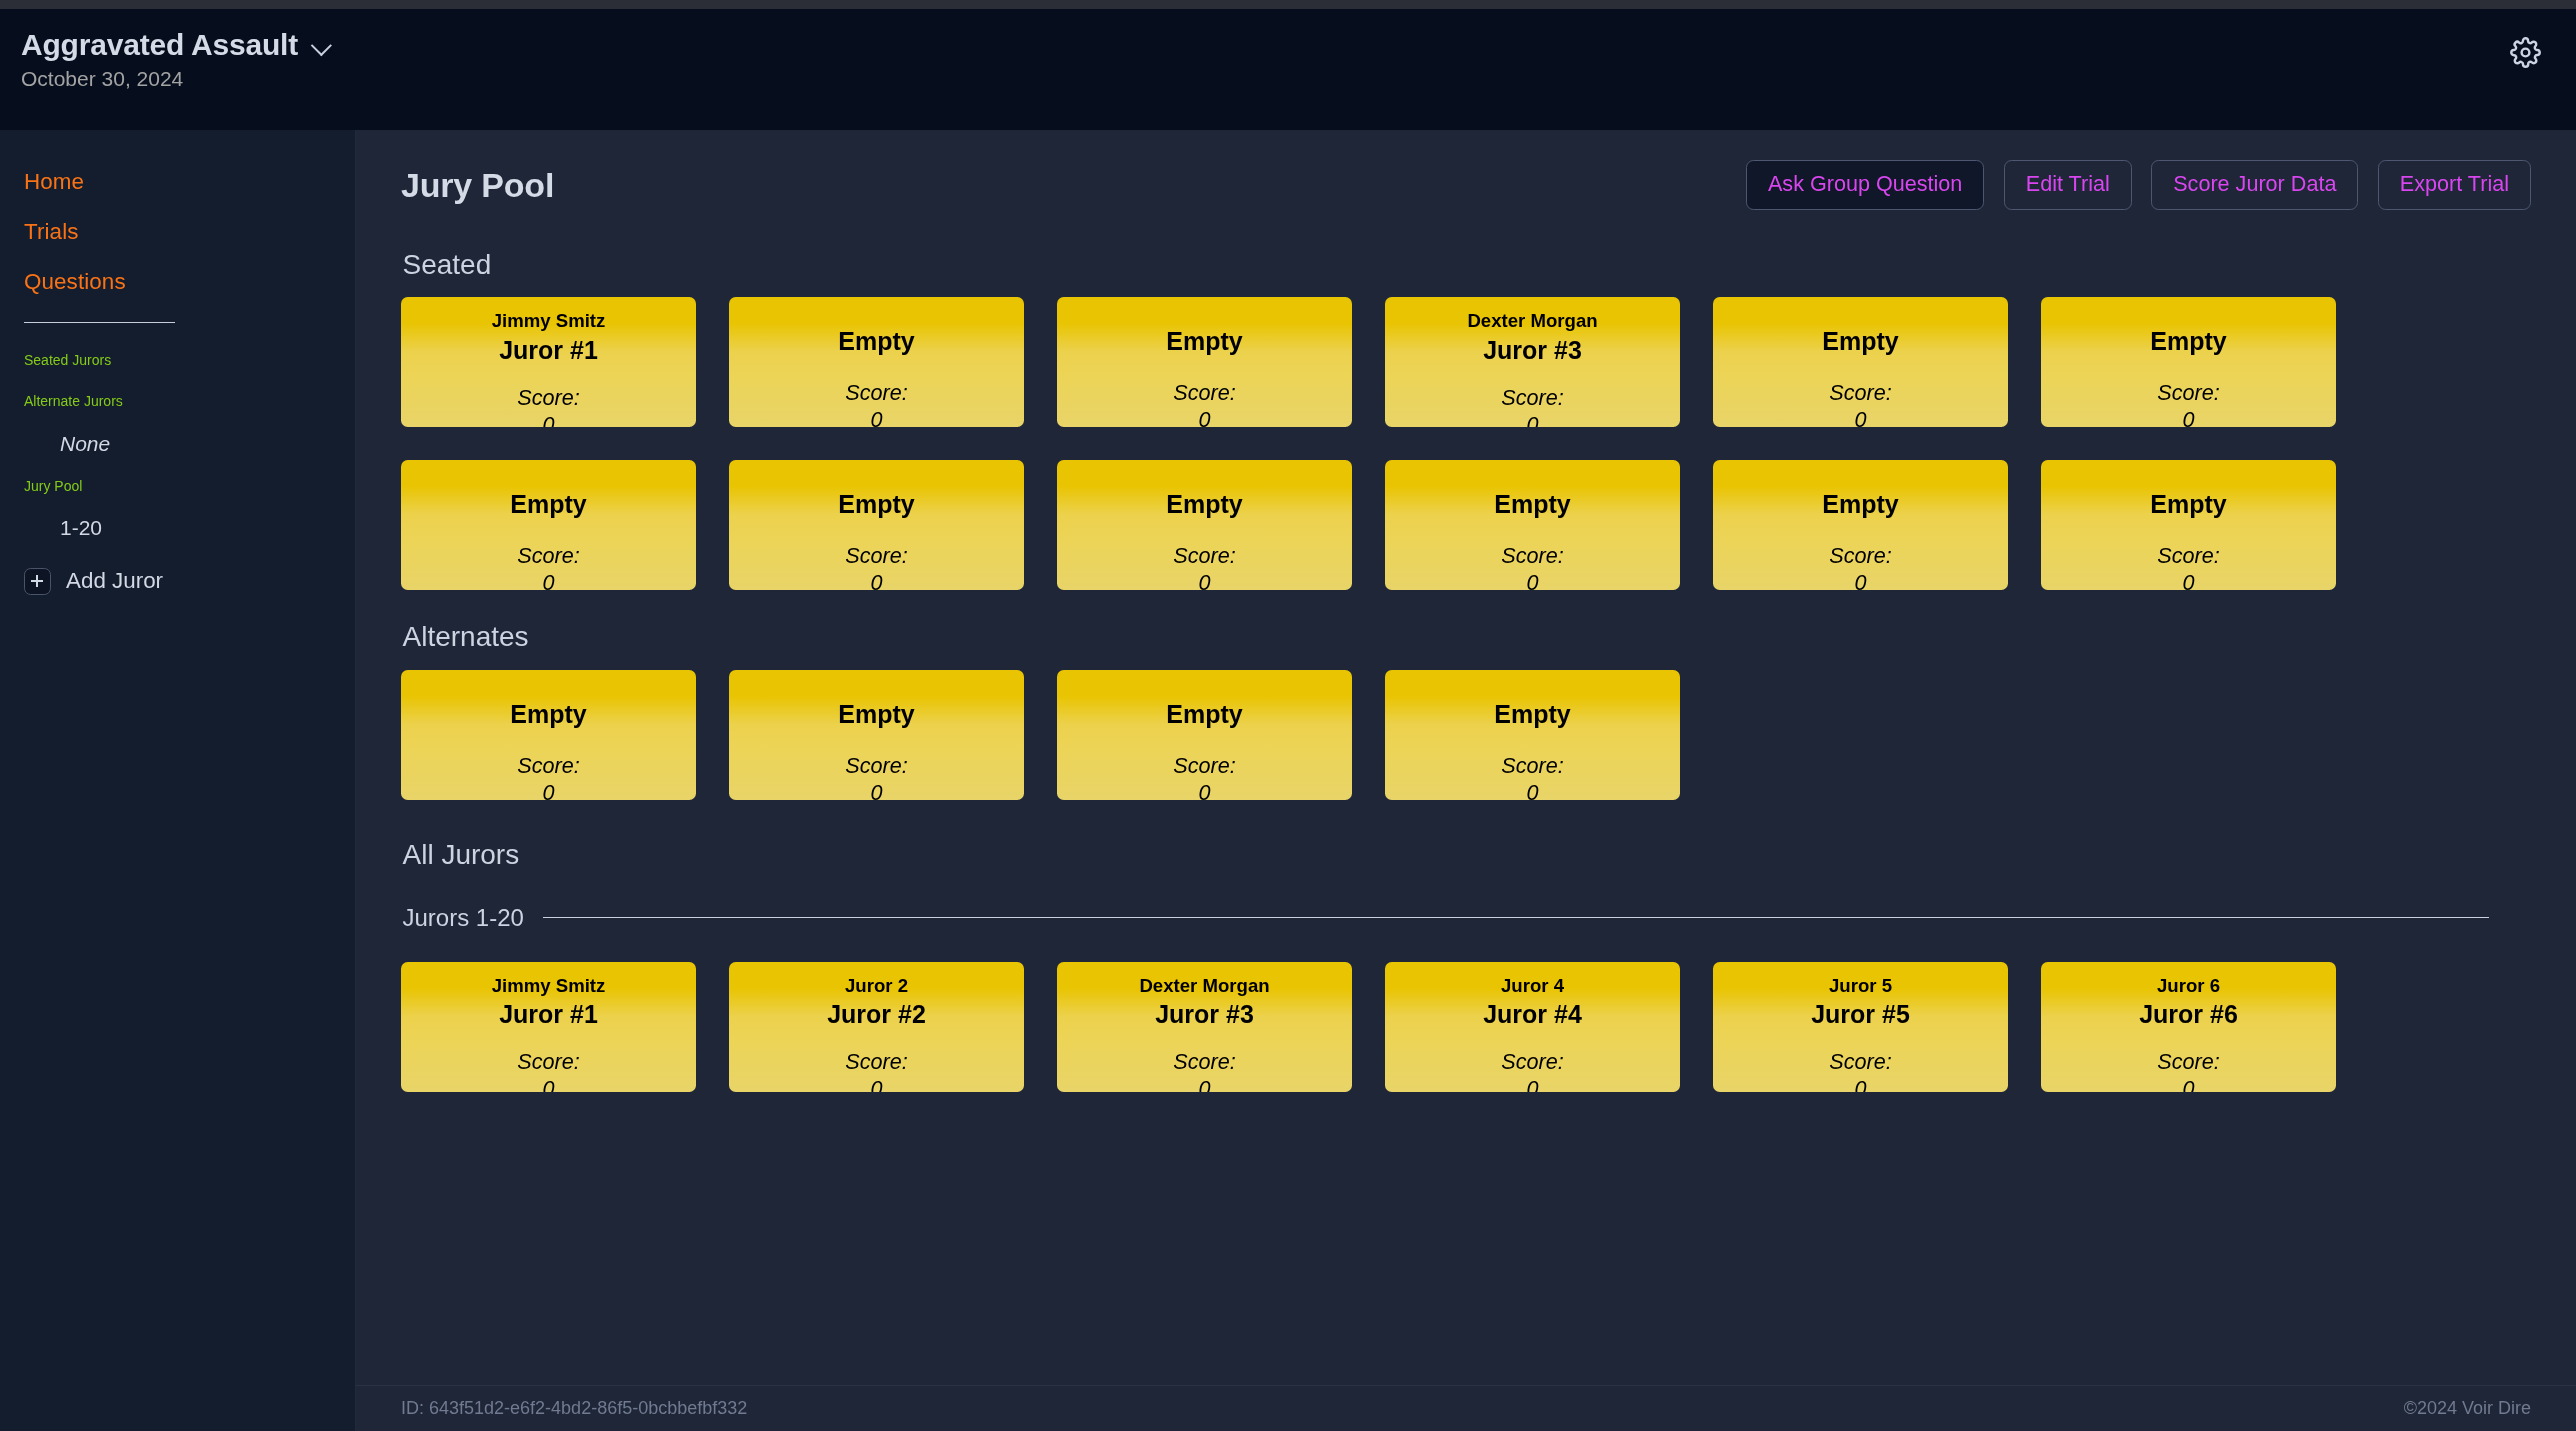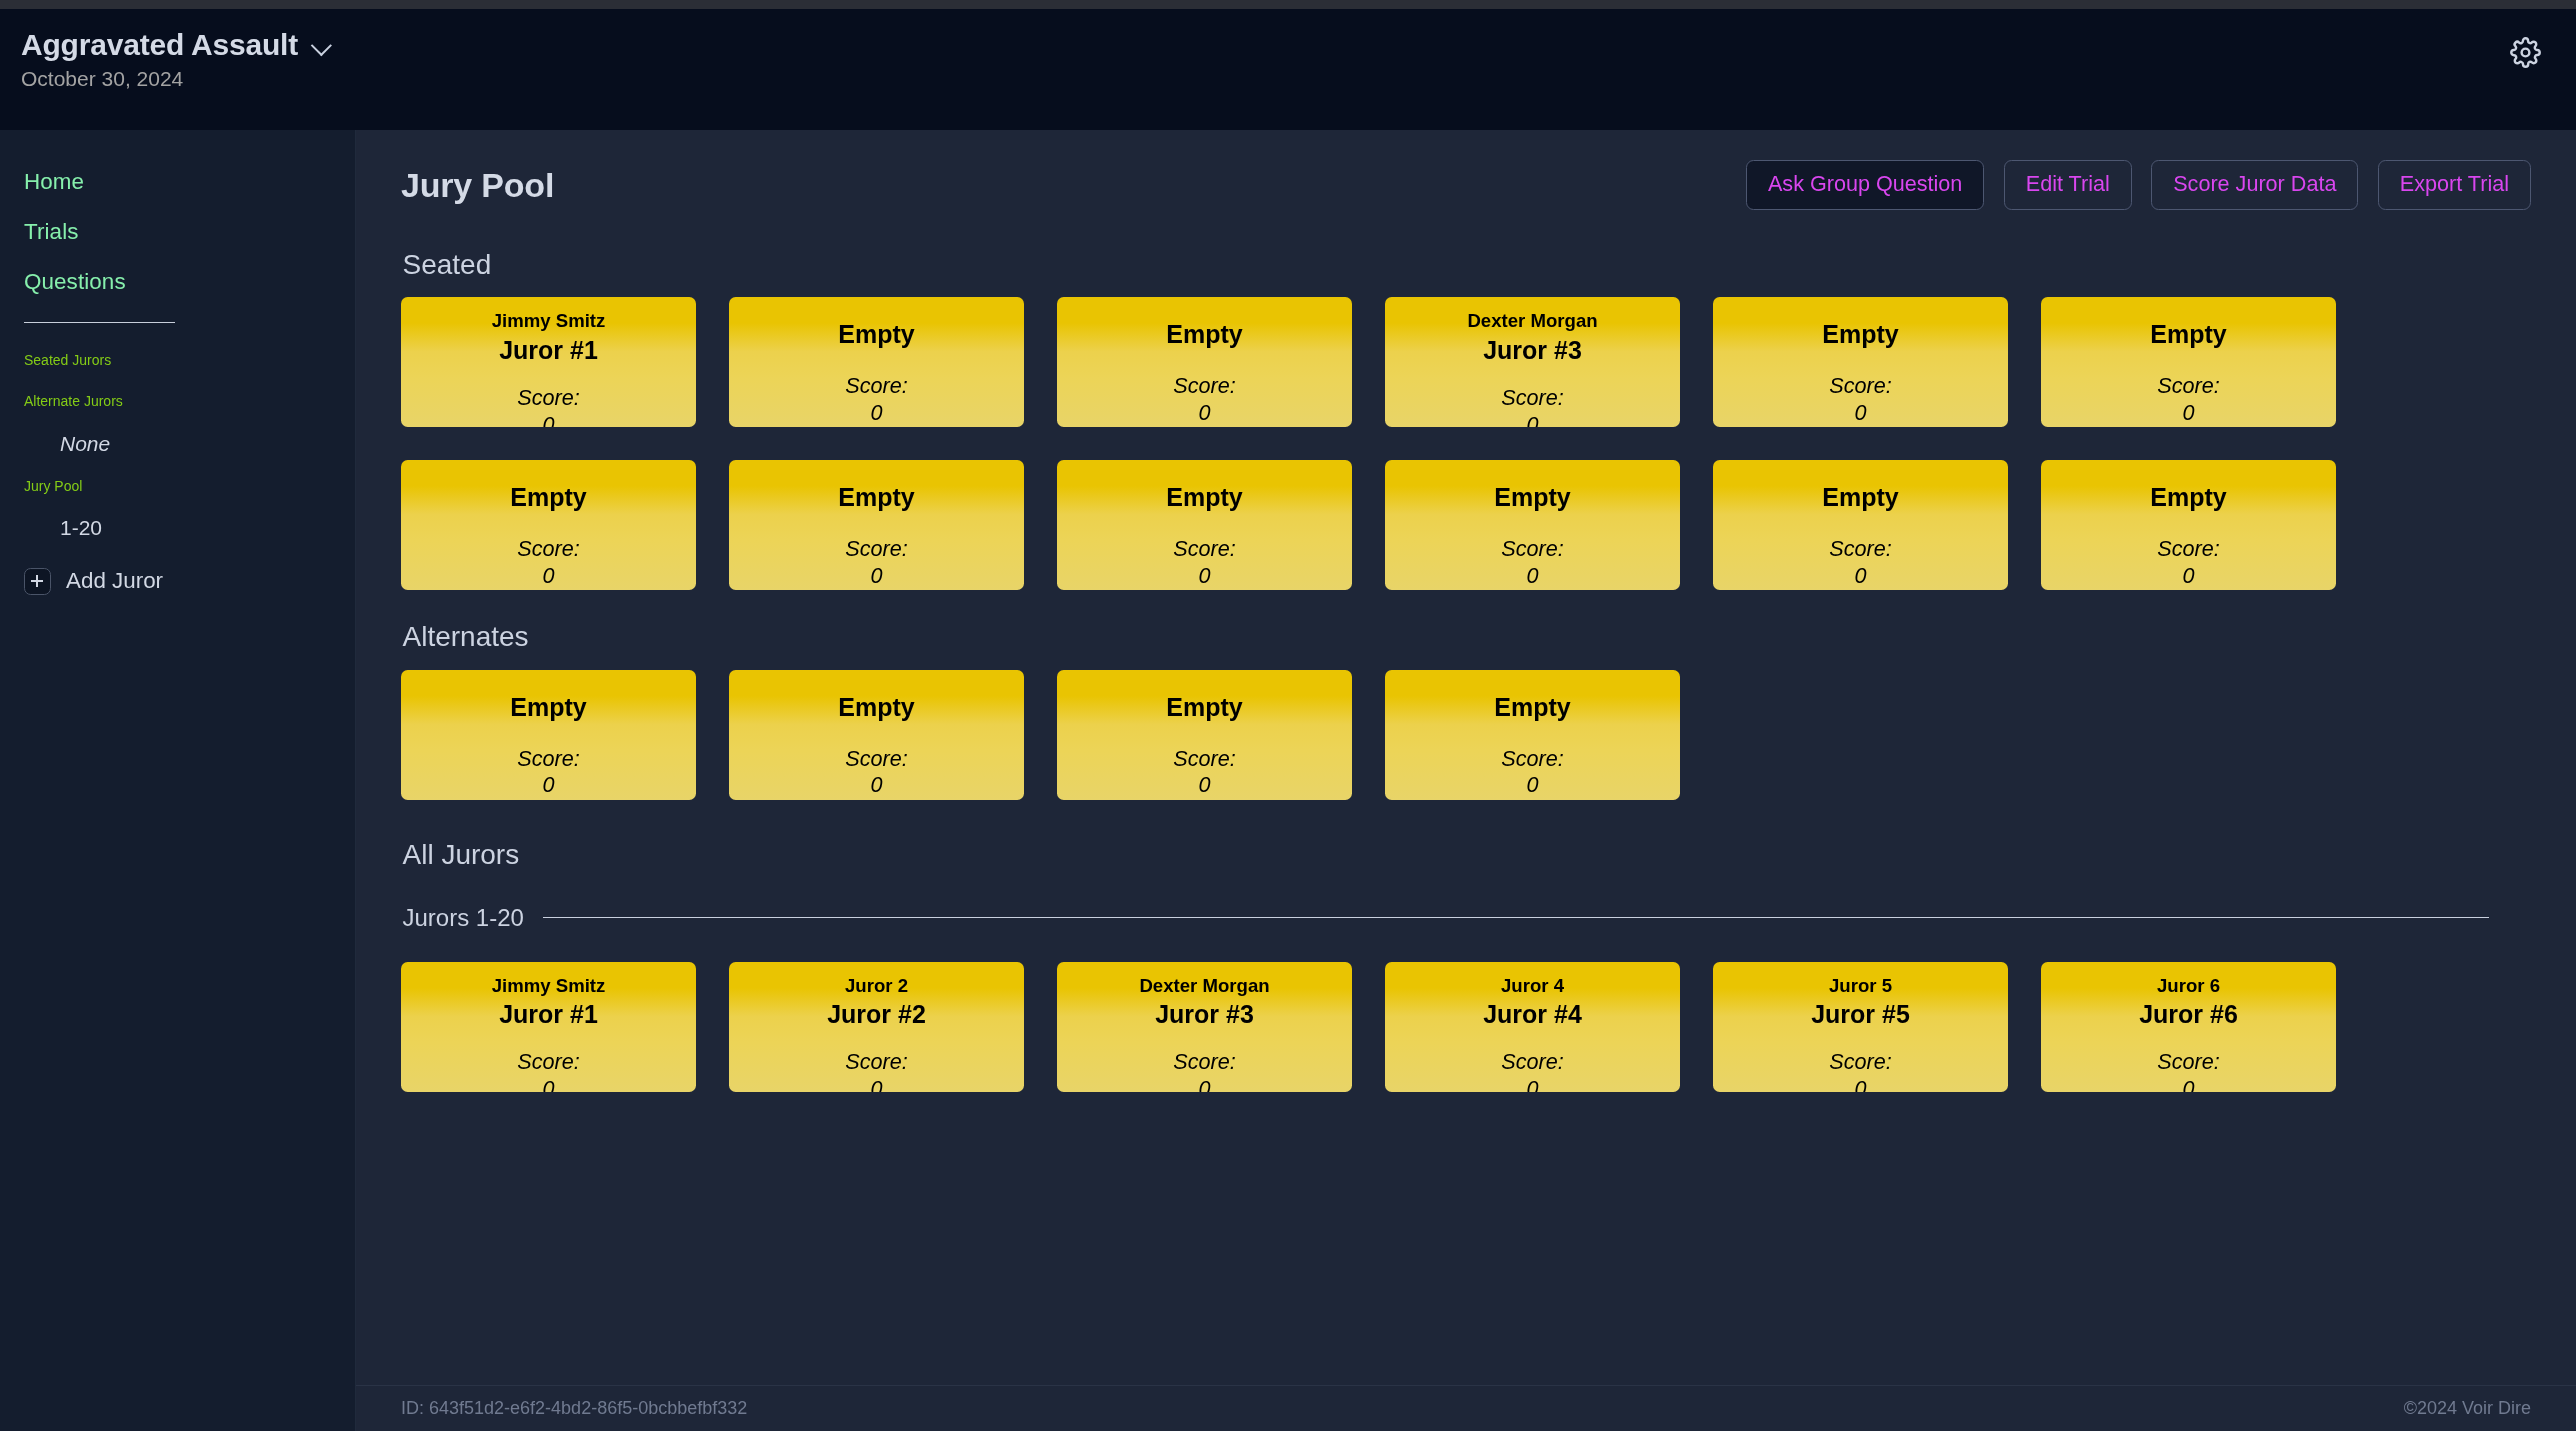--- a/index.html
+++ b/index.html
@@ -42,21 +42,21 @@
   
   .body-wrap { flex:1 1 auto; display:flex; min-height:0; }
 
   
   .sidebar {
     width:356px; flex:0 0 356px; background:#141d2e;
     padding:27px 24px 0 24px; position:relative;
     border-right:0.7px solid #202a3c;
   }
   .nav-item {
-    font-size:22.4px; color:#86efac; padding:12px 0; cursor:pointer;
+    font-size:22.4px; color:#f97316; padding:12px 0; cursor:pointer;
     letter-spacing:0.1px;
   }
   .nav-sep { height:0.7px; background:#c8cfdb; margin:15px 0 16.4px 0; width:151px; }
   .grp { font-size:14px; color:#84cc16; padding:12.7px 0; cursor:pointer; }
   .grp-sub {
     font-size:21px; color:#d2d8e4; padding:9.7px 0 9.7px 36px; cursor:pointer;
   }
   .grp-sub.italic { font-style:italic; }
   .add-juror {
     display:flex; align-items:center; gap:15px; margin-top:18px; cursor:pointer;
@@ -94,21 +94,21 @@
 
   .grid { display:flex; flex-wrap:wrap; gap:33px 33px; }
 
   
   .card {
     width:295px; height:130px; border-radius:6.7px; cursor:pointer;
     background:linear-gradient(180deg,#e9c402 0%,#e9c402 20%,#ecd14c 42%,#ecd457 62%,#e8d468 100%);
     display:flex; flex-direction:column; align-items:center;
     padding-top:12px; color:#000; overflow:hidden;
   }
-  .card.empty { justify-content:flex-end; padding-top:34px; }
+  .card.empty { justify-content:center; padding-top:34px; }
   .card-name { font-size:18.6px; font-weight:bold; line-height:1.25; }
   .card-num { font-size:25px; font-weight:bold; line-height:1.3; margin-top:1.5px; }
   .card-score-lbl { font-size:21.6px; font-style:italic; margin-top:18.6px; line-height:1.2; }
   .card-score-val { font-size:21.6px; font-style:italic; line-height:1.3; }
   .card.empty .card-score-lbl { margin-top:22.4px; }
 
   
   .divider-row { display:flex; align-items:center; gap:19.4px; margin:33px 0 30px 1.5px; }
   .divider-label { font-size:24px; color:#ccd3e1; white-space:nowrap; }
   .divider-line { flex:1 1 auto; height:1.5px; background:#c9d0de; margin-right:42px; }

